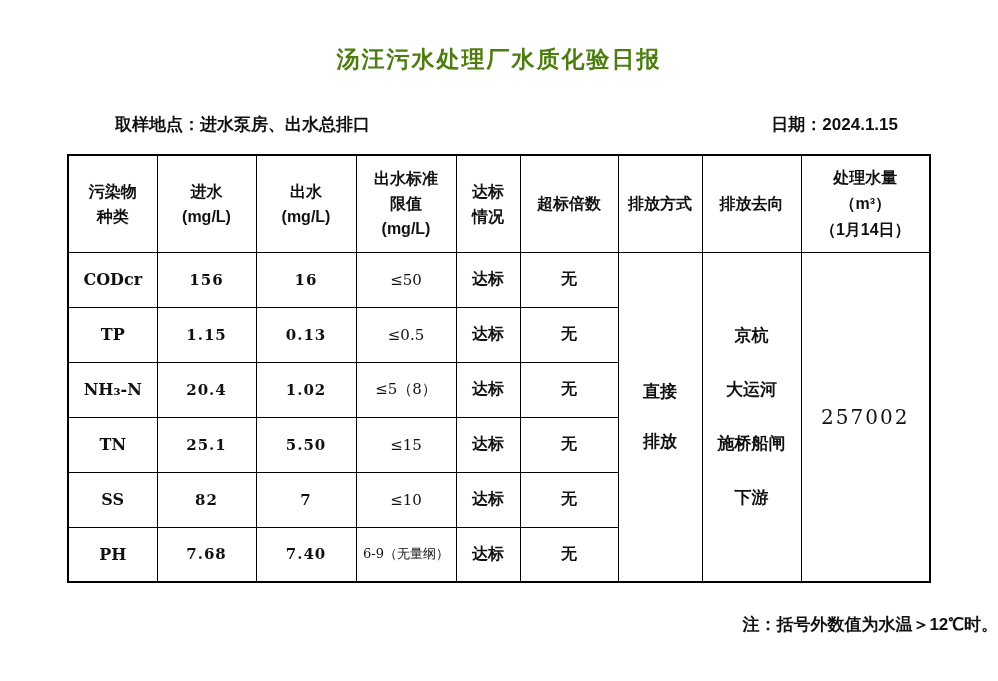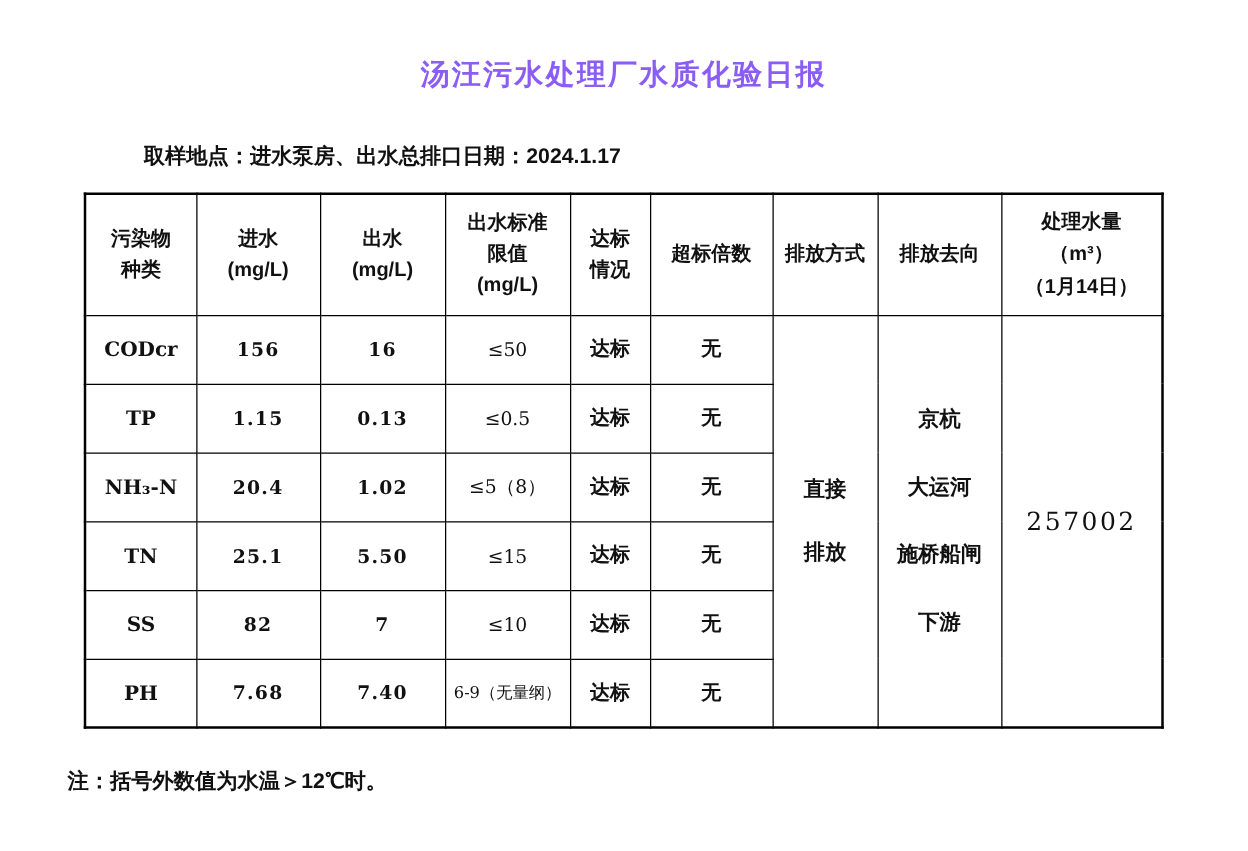--- a/index.html
+++ b/index.html
@@ -14,26 +14,27 @@
     position: relative;
     width: 998px; height: 681px;
     background: #ffffff;
   }
   .title {
     margin-top: 44px;
     text-align: center;
     font-size: 23px;
     font-weight: bold;
     letter-spacing: 2px;
-    color: #8b5cf6;
+    color: #4d7c0f;
   }
   .meta {
     width: 862px;
     margin: 38px auto 0 auto;
     display: flex;
+    justify-content: space-between;
     align-items: baseline;
     font-size: 17px;
     font-weight: bold;
   }
   .meta .left { margin-left: 47px; }
   .meta .right { margin-right: 32px; }
   table.report {
     margin: 18px auto 0 auto;
     border-collapse: collapse;
     table-layout: fixed;
@@ -80,35 +81,36 @@
   td.c-limit-small { font-size: 13px; letter-spacing: 0; margin-top: 24px; }
   td.cell-mode { line-height: 50px; font-size: 17px; }
   td.cell-destination { line-height: 54px; font-size: 17px; }
   td.cell-volume {
     font-family: "DejaVu Serif", serif;
     font-size: 20px;
     font-weight: normal;
     letter-spacing: 2px;
   }
   .note {
-    margin: 30px 0 0 54px;
+    margin: 30px 0 0 88px;
     font-size: 17px;
     font-weight: bold;
+    text-align: right;
   }
 </style>
 </head>
 <body>
 
 <div class="page">
 
   <h1 class="title">汤汪污水处理厂水质化验日报</h1>
 
   <div class="meta">
     <span class="left">取样地点：进水泵房、出水总排口</span>
-    <span class="right">日期：2024.1.17</span>
+    <span class="right">日期：2024.1.15</span>
   </div>
 
   <table class="report">
     <colgroup>
       <col style="width:89px">
         <col style="width:99px">
         <col style="width:100px">
       <col style="width:100px">
         <col style="width:64px">
         <col style="width:98px">

